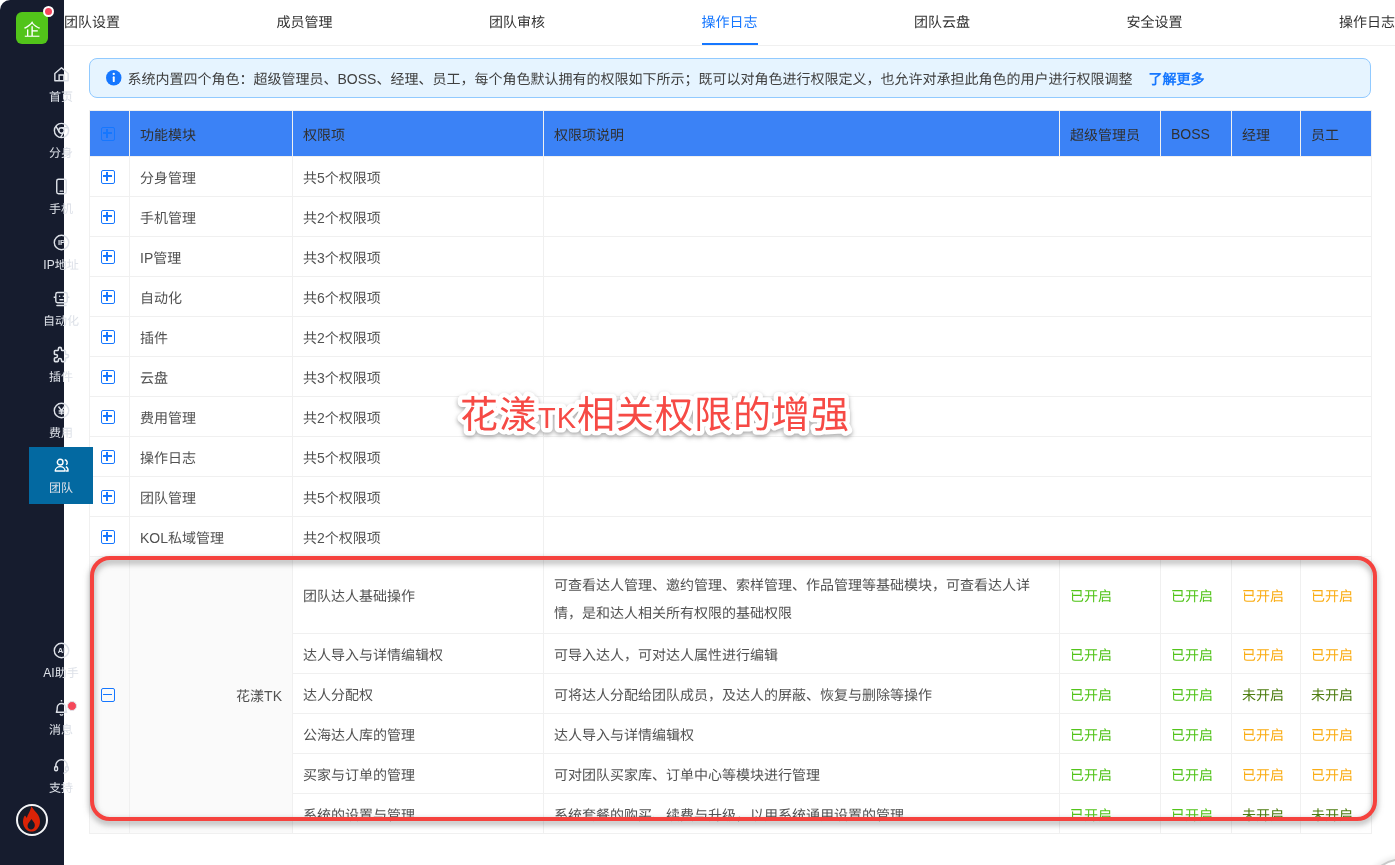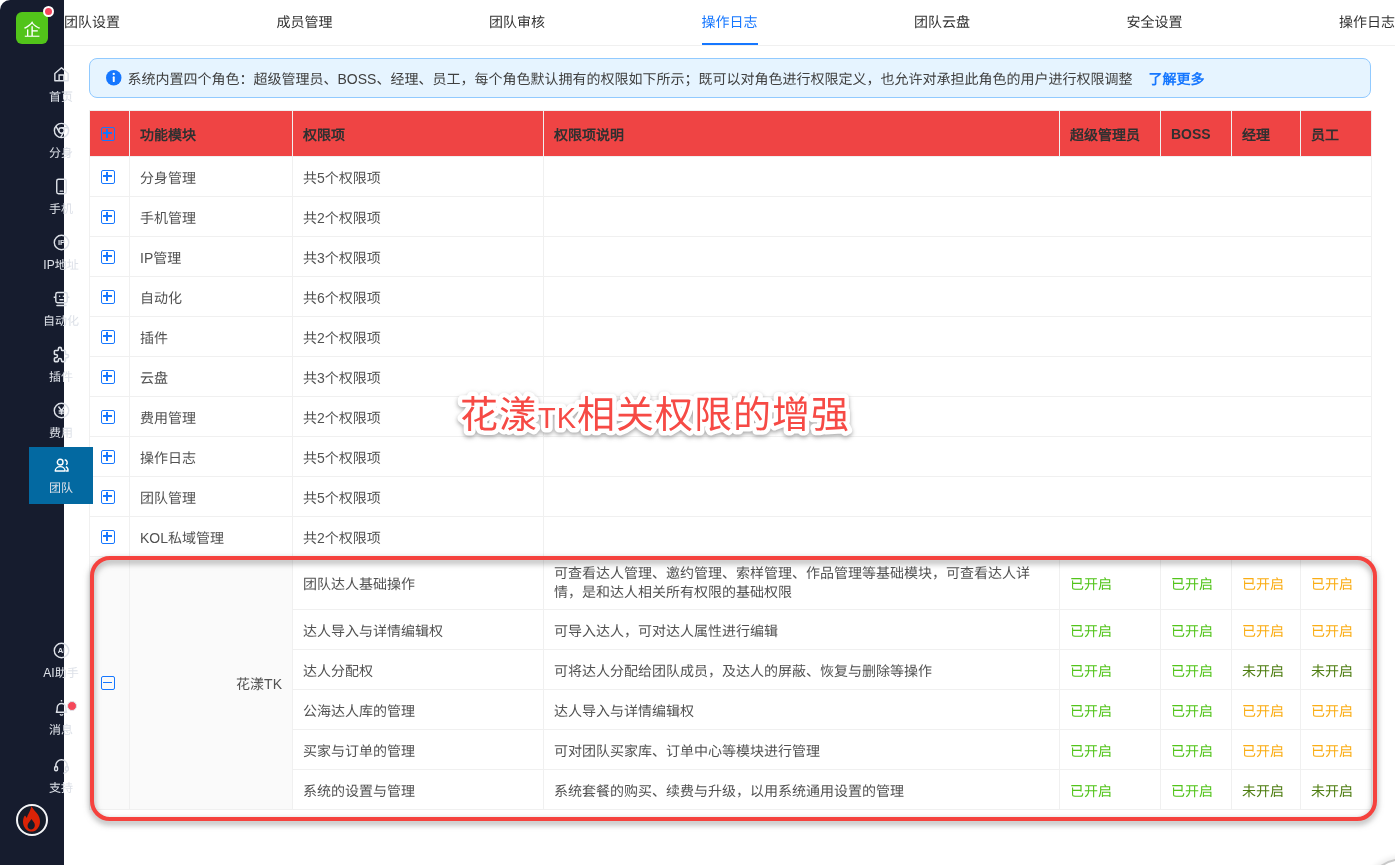--- a/index.html
+++ b/index.html
@@ -29,25 +29,25 @@
 #banner { position:absolute; left:25px; top:58px; width:1282px; height:40px;
   background:#e6f4ff; border:1px solid #91caff; border-radius:8px;
   display:flex; align-items:center; padding-left:16px; font-size:14px; color:#404040; }
 #banner .ico { width:15.5px; height:15.5px; margin-right:6px; flex:none; }
 #banner a { color:#1677ff; text-decoration:none; margin-left:16px;font-weight:bold; }
 
 #tbl { position:absolute; left:25px; top:110px; width:1282px;
   border-collapse:collapse; table-layout:fixed; font-size:14px; color:#525252; }
 #tbl th, #tbl td { border:1px solid #f0f0f0; padding:0 10px; vertical-align:middle;
   overflow:hidden; text-align:left; font-weight:normal; }
-#tbl th { background:#ef4444; color:#303030; font-weight:bold; height:46px;margin-top:11px; }
+#tbl th { background:#3b82f6; color:#303030; font-weight:normal; height:46px;margin-top:11px; }
 #tbl td { height:40px; }
 #tbl td.ic, #tbl th.ic { padding:0; text-align:center; }
 #tbl .grp { background:#fafafa;text-align:right; }
-#tbl td.d2 { line-height:19px; padding-top:6px; padding-bottom:6px;margin-top:24px; }
+#tbl td.d2 { line-height:28px; padding-top:14px; padding-bottom:6px;margin-top:24px; }
 .st-g { color:#52c41a; } .st-o { color:#faad14; } .st-b { color:#4d7c0f; }
 .xic { display:inline-block; vertical-align:middle; width:14px; height:14px;
   border:1.5px solid #1677ff; border-radius:2px; position:relative; left:-2px; top:-1px; }
 .xic:before { content:""; position:absolute; left:1.4px; right:1.4px; top:4.7px;
   height:1.6px; background:#1677ff; }
 .xic.plus:after { content:""; position:absolute; top:1.4px; bottom:1.4px; left:4.7px;
   width:1.6px; background:#1677ff; }
 
 #annrect { position:absolute; left:90px; top:556px; width:1287px; height:265px;
   border:4px solid #f5423e; border-radius:20px;

